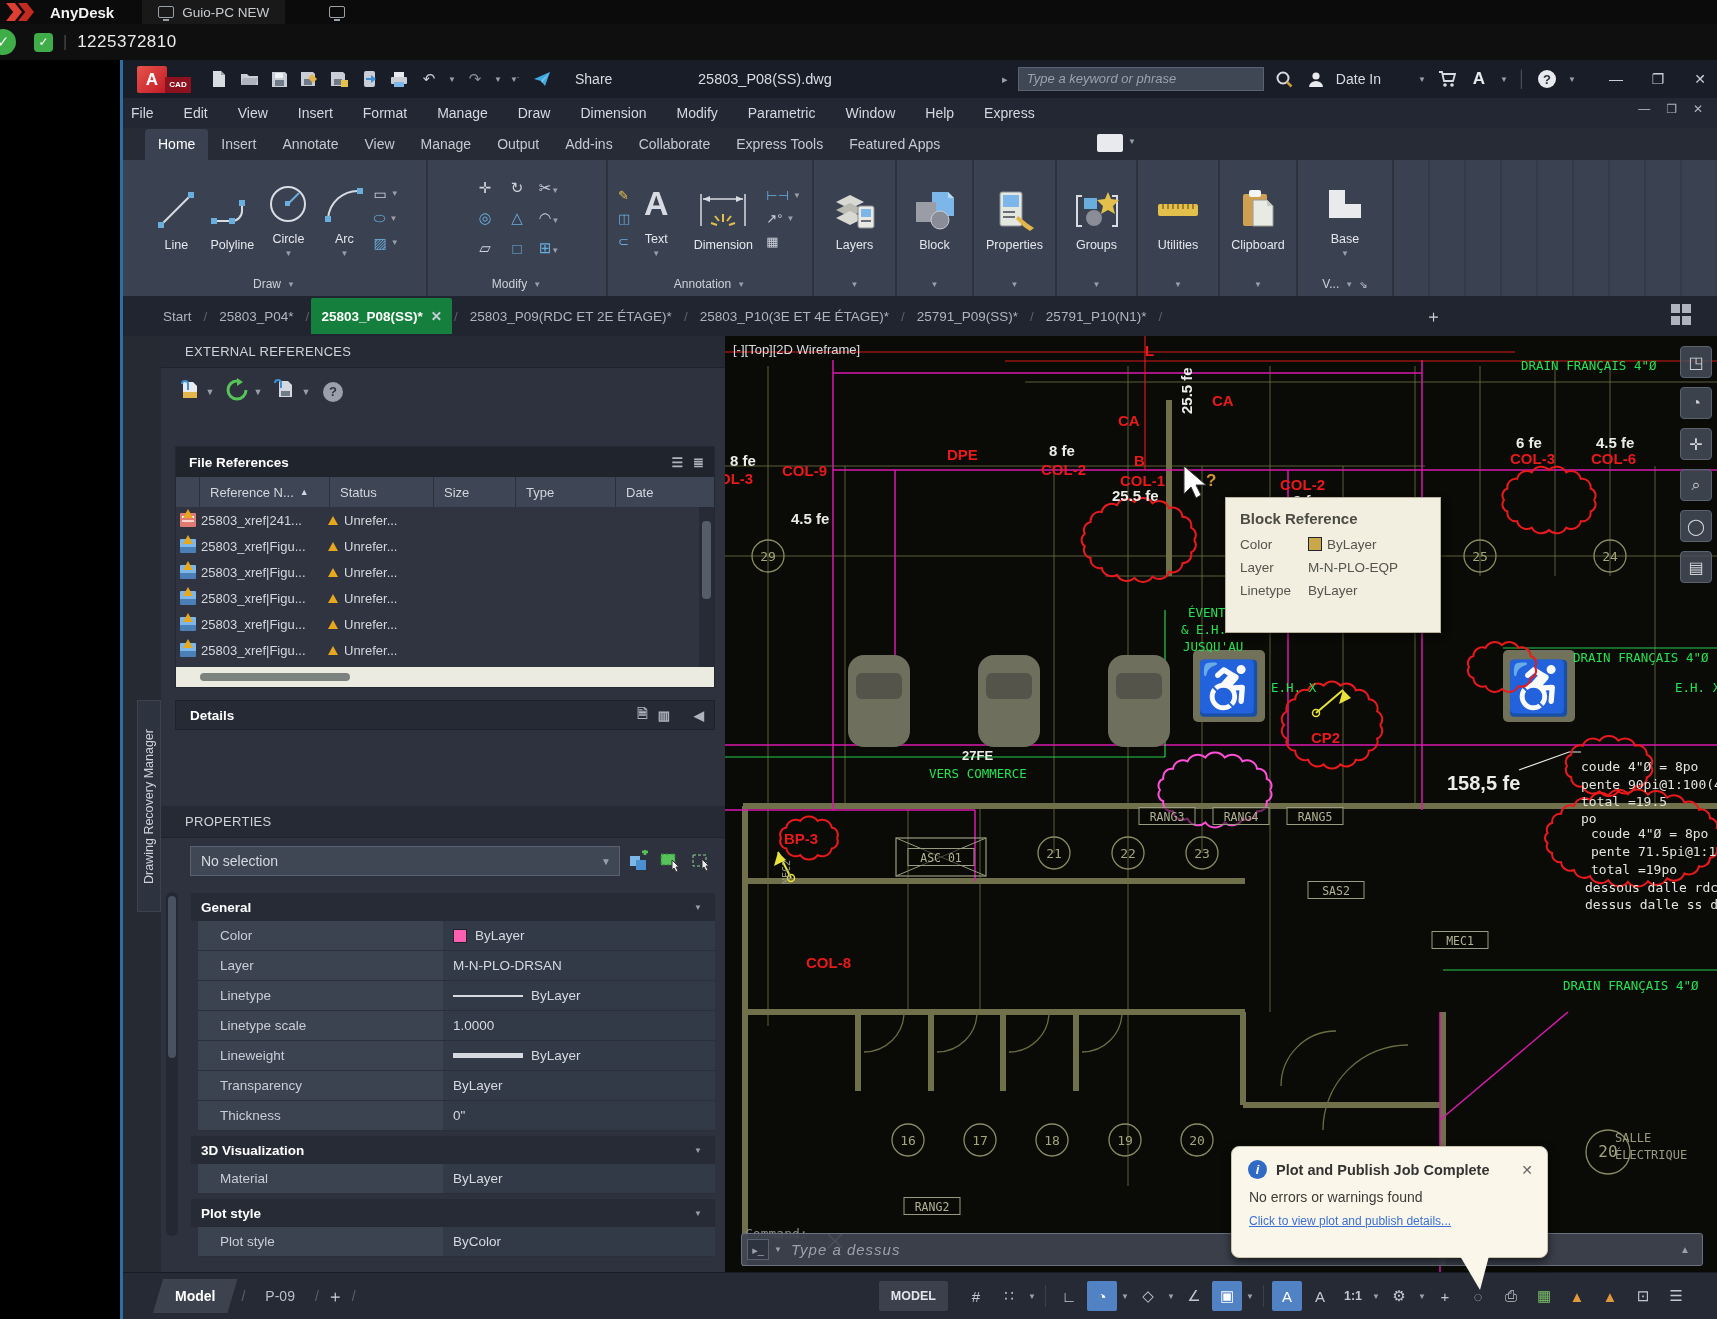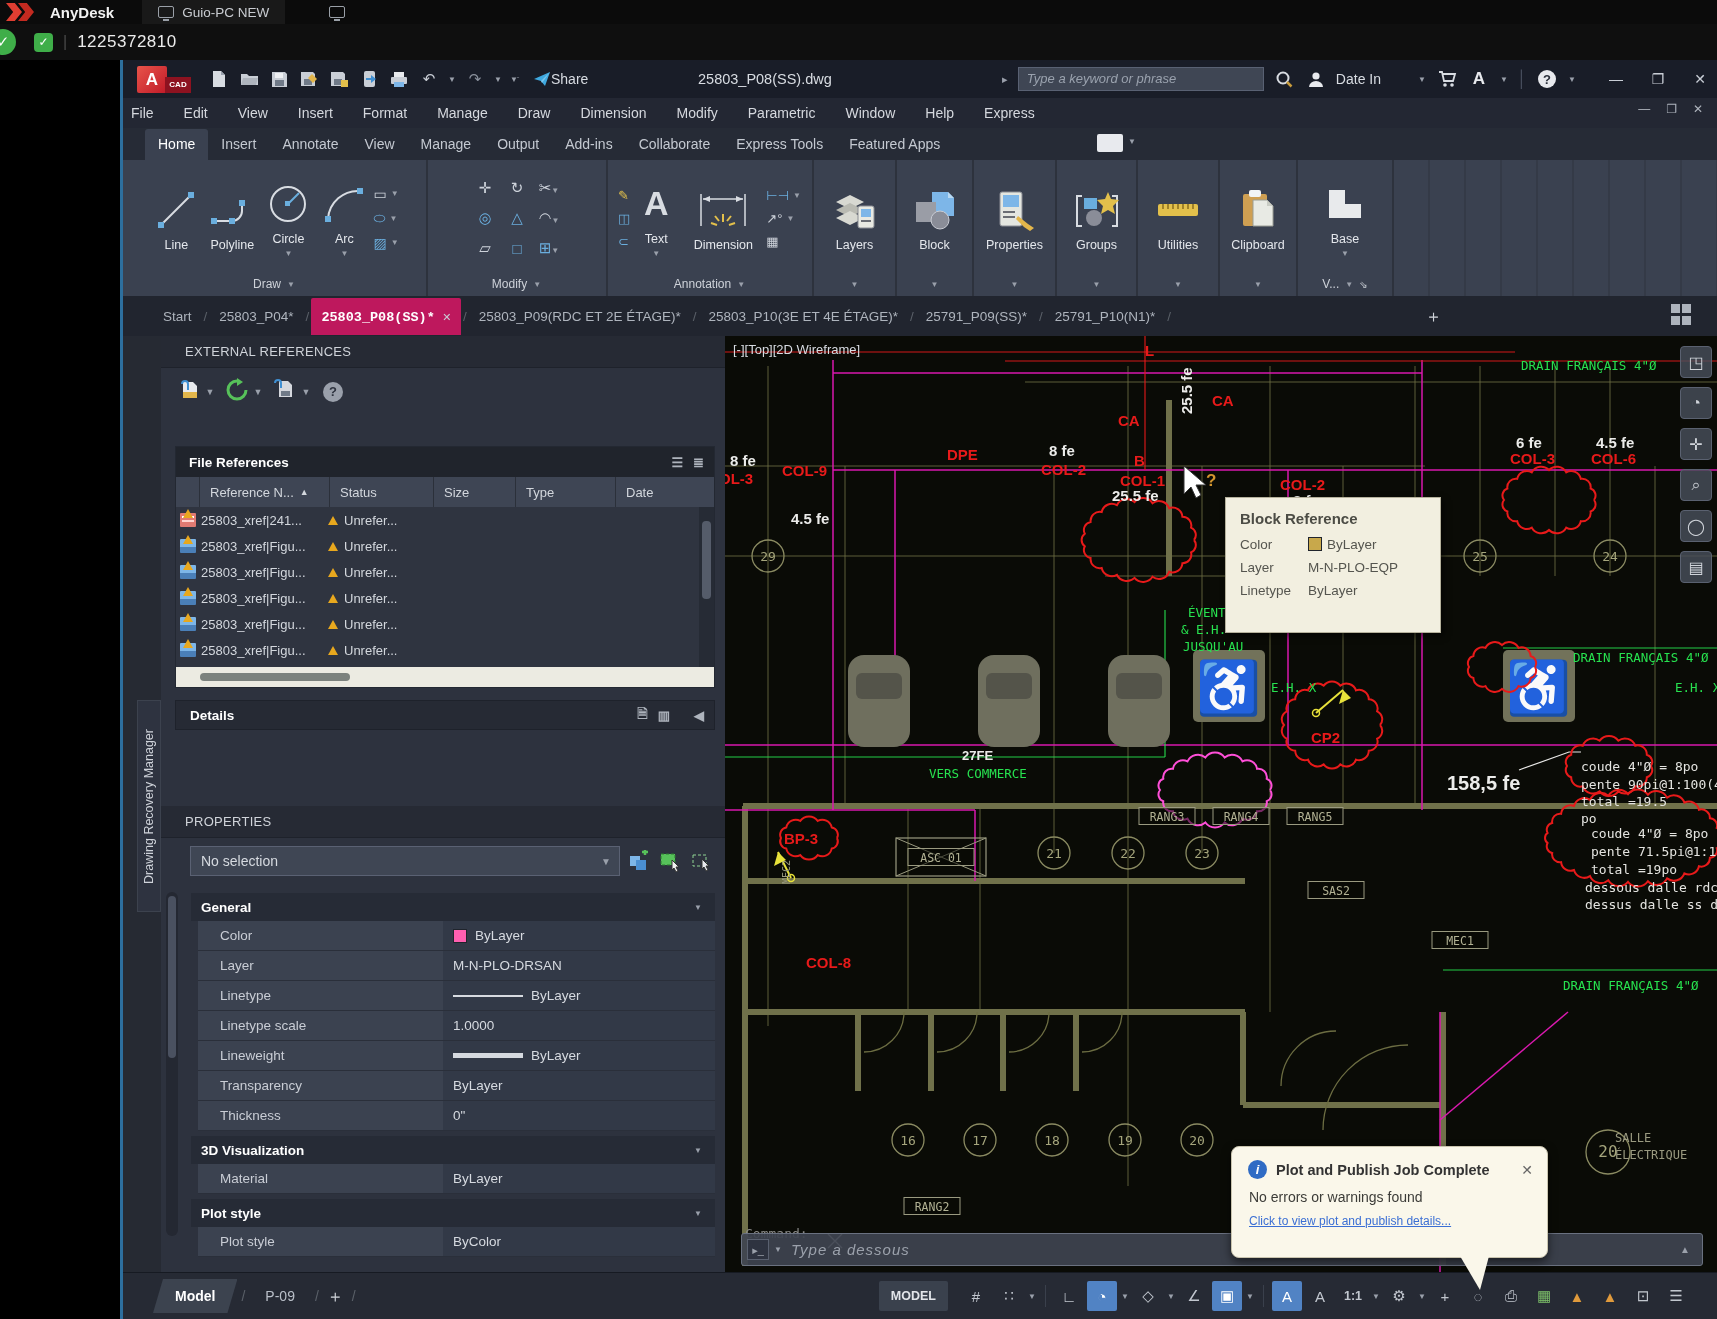--- a/index.html
+++ b/index.html
@@ -26,21 +26,21 @@
   .win { position:absolute; left:120px; top:60px; width:1597px; height:1259px; background:#2b303b; border-left:3px solid #2d6f9e; }
 
   .tb { position:absolute; left:0; top:0; width:100%; height:38px; background:#191d28; display:flex; align-items:center; }
   .acad-logo { display:flex; align-items:flex-end; margin-left:14px; }
   .acad-a { width:30px; height:27px; background:linear-gradient(135deg,#e8544a,#c01a28); color:#fff; font-weight:bold; font-size:17px; text-align:center; line-height:27px; border-radius:2px; }
   .acad-cad { width:26px; height:16px; background:#8d1220; color:#fff; font-size:8px; font-weight:bold; text-align:center; line-height:16px; margin-left:-2px; }
   .qat { display:flex; align-items:center; gap:6px; margin-left:16px; color:#c9ced6; }
   .qi { width:24px; height:24px; display:flex; align-items:center; justify-content:center; font-size:15px; }
   .qi svg { display:block; }
   .dd { color:#9aa0ab; font-size:8px; width:10px; text-align:center; }
-  .share { display:flex; align-items:center; gap:0; color:#d8dce2; font-size:14px; margin-left:14px; }
+  .share { display:flex; align-items:center; gap:24px; color:#d8dce2; font-size:14px; margin-left:14px; }
   .fname { position:absolute; left:575px; top:0; height:38px; line-height:38px; color:#d8dce2; font-size:14.5px; }
   .tb-r { position:absolute; right:0; top:0; height:38px; display:flex; align-items:center; gap:8px; }
   .searchbox { width:246px; height:24px; background:#3f4654; border:1px solid #596173; color:#9aa2ae; font-size:13px; font-style:italic; padding:0 8px; line-height:22px; }
   .signin { color:#d8dce2; font-size:14px; }
   .winbtn { width:34px; height:26px; color:#c9ced6; font-size:14px; text-align:center; line-height:26px; }
 
   .menu { position:absolute; left:0; top:38px; width:100%; height:30px; background:#232733; display:flex; align-items:center; padding-left:8px; gap:30px; }
   .menu span { color:#d5d8de; font-size:14px; }
   .menu-wb { position:absolute; right:14px; top:42px; display:flex; gap:16px; color:#aeb4bd; font-size:12px; }
 
@@ -58,21 +58,21 @@
   .bigbtn .ic { height:50px; display:flex; align-items:center; justify-content:center; }
   .sgrid { display:grid; grid-template-columns:repeat(3,26px); grid-auto-rows:26px; gap:4px 6px; align-items:center; justify-items:center; color:#cdd2da; font-size:15px; }
   .mini { display:flex; flex-direction:column; gap:8px; justify-content:center; color:#cdd2da; font-size:14px; }
   .mini > div { display:flex; align-items:center; gap:3px; }
   .cy { color:#6aaede; }
   .yel { color:#e3c04b; }
   .ribbon-empty { flex:1; background:repeating-linear-gradient(90deg,#3a4150 0 34px,#343a47 34px 36px); }
 
   .ftabs { position:absolute; left:0; top:236px; width:100%; height:40px; background:#21252f; display:flex; align-items:center; padding-left:30px; color:#aeb4bd; font-size:13.5px; }
   .ftab { padding:10px 10px; white-space:nowrap; }
-  .ftab.on { background:#be185d; color:#fff; font-weight:bold; border-radius:2px 2px 0 0;font-family:Liberation Mono, monospace; }
+  .ftab.on { background:#15803d; color:#fff; font-weight:bold; border-radius:2px 2px 0 0; }
   .fsl { color:#5a6068; margin:0 2px; }
   .fplus { font-size:17px; color:#d0d4da; padding:0 12px; }
   .ftabs-grid { position:absolute; right:24px; top:244px; width:22px; height:22px; display:grid; grid-template-columns:9px 9px; gap:2px; }
   .ftabs-grid i { background:#aeb4bd; height:9px; }
 
   
   .palcol { position:absolute; left:0; top:276px; width:602px; height:936px; background:#262a33; }
   .drm { position:absolute; left:14px; top:364px; width:24px; height:212px; background:#2e3340; border:1px solid #3c424e; display:flex; align-items:center; justify-content:center; }
   .drm span { writing-mode:vertical-rl; transform:rotate(180deg); color:#cfd3da; font-size:12.5px; white-space:nowrap; }
   .pal { position:absolute; left:38px; width:564px; background:#2d323e; }
@@ -1069,21 +1069,21 @@
         <b>Plot and Publish Job Complete</b>
         <span class="toast-x">✕</span>
       </div>
       <div class="toast-l1">No errors or warnings found</div>
       <a class="toast-link">Click to view plot and publish details...</a>
     </div>
 
     <div class="cmdbar">
       <span class="cmd-ic">▸_</span>
       <span class="dd">▼</span>
-      <span class="cmdtxt">Type a dessous</span>
+      <span class="cmdtxt">Type a dessus</span>
       <span class="cmd-up">▲</span>
     </div>
   </div>
 
   <div class="sbar">
     <div class="ltab">
       <span class="lt on">Model</span>
       <span class="fsl">/</span>
       <span class="lt">P-09</span>
       <span class="fsl">/</span>

